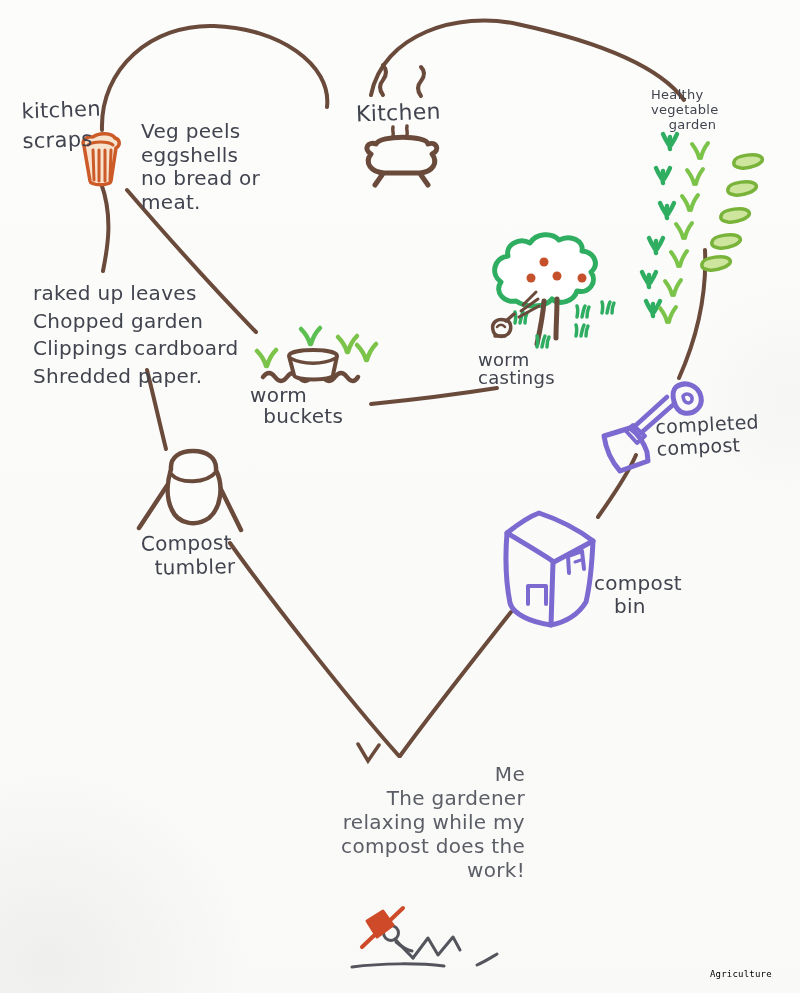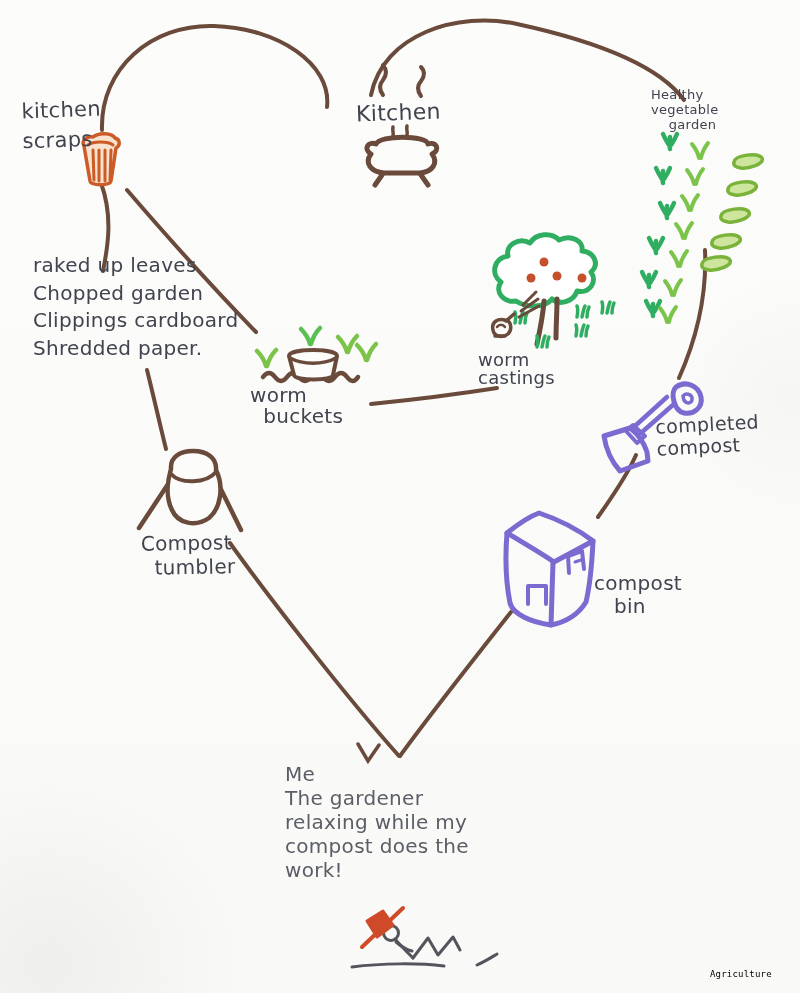--- a/index.html
+++ b/index.html
@@ -14,27 +14,27 @@
   }
   svg.canvas{position:absolute;inset:0;}
   .label{
     position:absolute;color:#41444e;white-space:pre-wrap;
     font-family:"DejaVu Sans",sans-serif;line-height:1.22;letter-spacing:.3px;
   }
   .l-kitchen-scraps{left:22px;top:95px;font-size:21px;line-height:1.45;transform:rotate(-2deg);}
   .l-veg-peels{left:141px;top:120px;font-size:20px;line-height:1.18;}
   .l-kitchen{left:356px;top:100px;font-size:22px;transform:rotate(-2deg);}
   .l-healthy{left:651px;top:88px;font-size:13px;line-height:1.15;}
-  .l-browns{left:33px;top:252px;font-size:20px;line-height:1.38;}
+  .l-browns{left:33px;top:280px;font-size:20px;line-height:1.38;}
   .l-worm-buckets{left:250px;top:385px;font-size:20px;line-height:1.05;}
   .l-worm-castings{left:478px;top:351px;font-size:18px;line-height:1.0;}
   .l-completed{left:656px;top:413px;font-size:19px;line-height:1.18;transform:rotate(-3deg);}
   .l-compost-bin{left:594px;top:572px;font-size:20px;line-height:1.15;}
   .l-tumbler{left:141px;top:532px;font-size:20px;line-height:1.18;transform:rotate(-1deg);}
-  .l-gardener{left:285px;top:762px;width:240px;text-align:left;font-size:20px;
+  .l-gardener{left:285px;top:762px;width:240px;text-align:right;font-size:20px;
               line-height:1.2;color:#5b5e66;}
   .l-corner{left:710px;top:969px;font-size:9px;font-weight:400;color:#000;
             font-family:"DejaVu Sans Mono",monospace;letter-spacing:.2px;}
 </style>
 </head>
 <body>
 
 <div class="paper">
 
   <svg class="canvas" viewBox="0 0 800 993">
@@ -193,20 +193,24 @@
       <path d="M413,958 L428,938 L438,955 L453,937 L460,950"></path>
       <g stroke="#cf4a28">
         <path d="M362,947 L403,908" stroke-width="4"></path>
         <path d="M367,921 L383,911 L393,925 L377,937 Z" fill="#cf4a28" stroke-width="3"></path>
       </g>
     </g>
   </svg>
 
   <div class="label l-kitchen-scraps">kitchen
 scraps</div>
+  <div class="label l-veg-peels">Veg peels
+eggshells
+no bread or
+meat.</div>
   <div class="label l-kitchen">Kitchen</div>
   <div class="label l-healthy">Healthy
 vegetable
     garden</div>
   <div class="label l-browns">raked up leaves
 Chopped garden
 Clippings cardboard
 Shredded paper.</div>
   <div class="label l-worm-buckets">worm
   buckets</div>

